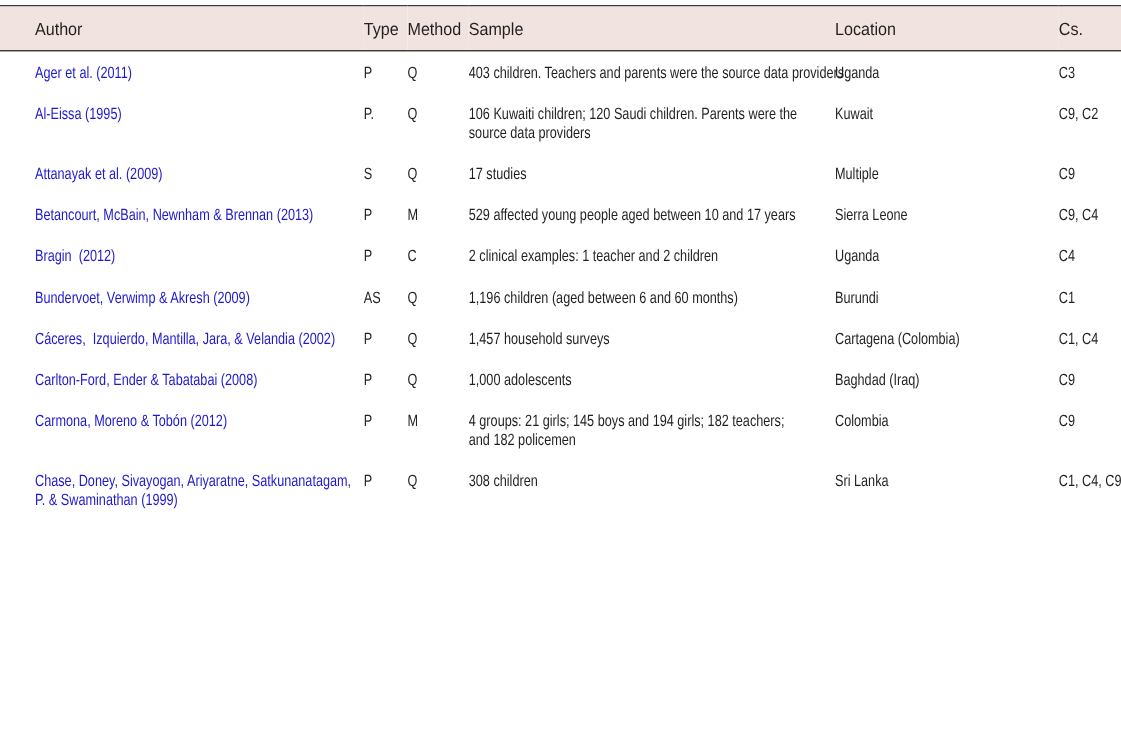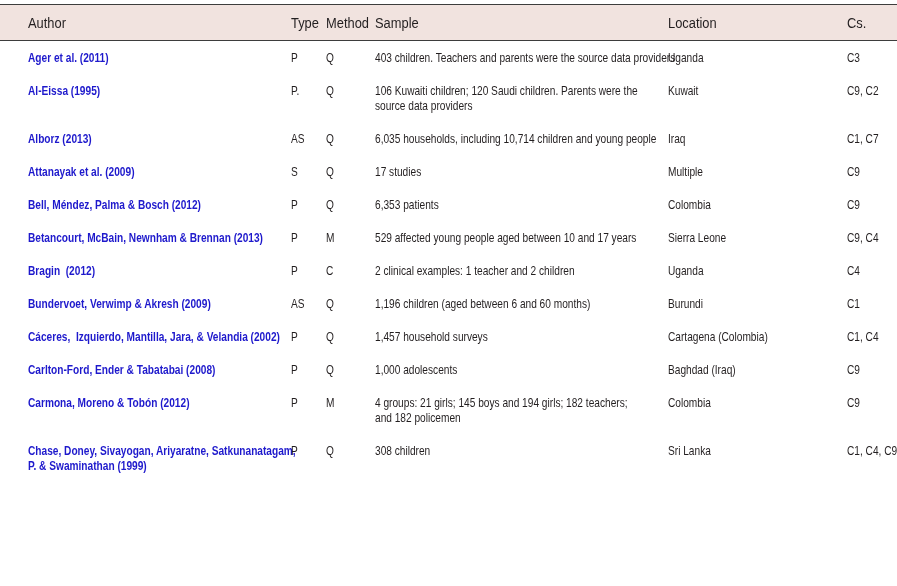--- a/index.html
+++ b/index.html
@@ -35,21 +35,21 @@
     font-size: 14px;
     padding: 10px 0 9px 0;
   }
   thead th.c-author { padding-left: 28px; }
   td {
     text-align: left;
     vertical-align: top;
     font-size: 13px;
     padding: 9px 0 9px 0;
   }
-  td.c-author { padding-left: 28px; font-weight: bold; }
+  td.c-author { padding-left: 28px; }
   
   .hz {
     display: inline-block;
     transform: scaleX(0.92);
     transform-origin: 0 0;
     white-space: pre;
     line-height: 15px;
   }
   .tz {
     display: inline-block;
@@ -98,41 +98,25 @@
       <tr>
     <td class="c-author"><span class="tz link">Al-Eissa (1995)</span></td>
     <td><span class="tz">P.</span></td>
     <td><span class="tz">Q</span></td>
     <td><span class="tz">106 Kuwaiti children; 120 Saudi children. Parents were the
 source data providers</span></td>
     <td><span class="tz">Kuwait</span></td>
     <td><span class="tz">C9, C2</span></td>
   </tr>
       <tr>
-    <td class="c-author"><span class="tz link">Alborz (2013)</span></td>
-    <td><span class="tz">AS</span></td>
-    <td><span class="tz">Q</span></td>
-    <td><span class="tz">6,035 households, including 10,714 children and young people</span></td>
-    <td><span class="tz">Iraq</span></td>
-    <td><span class="tz">C1, C7</span></td>
-  </tr>
-      <tr>
     <td class="c-author"><span class="tz link">Attanayak et al. (2009)</span></td>
     <td><span class="tz">S</span></td>
     <td><span class="tz">Q</span></td>
     <td><span class="tz">17 studies</span></td>
     <td><span class="tz">Multiple</span></td>
-    <td><span class="tz">C9</span></td>
-  </tr>
-      <tr>
-    <td class="c-author"><span class="tz link">Bell, Méndez, Palma &amp; Bosch (2012)</span></td>
-    <td><span class="tz">P</span></td>
-    <td><span class="tz">Q</span></td>
-    <td><span class="tz">6,353 patients</span></td>
-    <td><span class="tz">Colombia</span></td>
     <td><span class="tz">C9</span></td>
   </tr>
       <tr>
     <td class="c-author"><span class="tz link">Betancourt, McBain, Newnham &amp; Brennan (2013)</span></td>
     <td><span class="tz">P</span></td>
     <td><span class="tz">M</span></td>
     <td><span class="tz">529 affected young people aged between 10 and 17 years</span></td>
     <td><span class="tz">Sierra Leone</span></td>
     <td><span class="tz">C9, C4</span></td>
   </tr>

